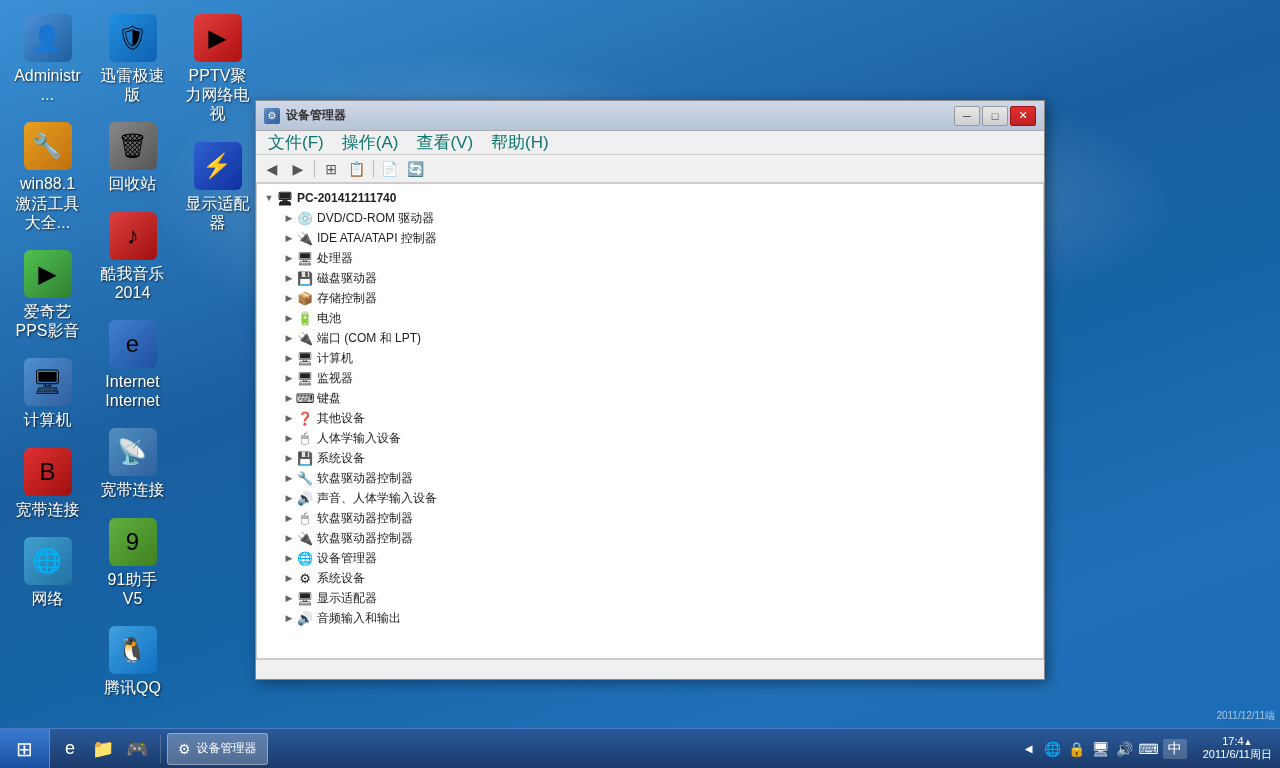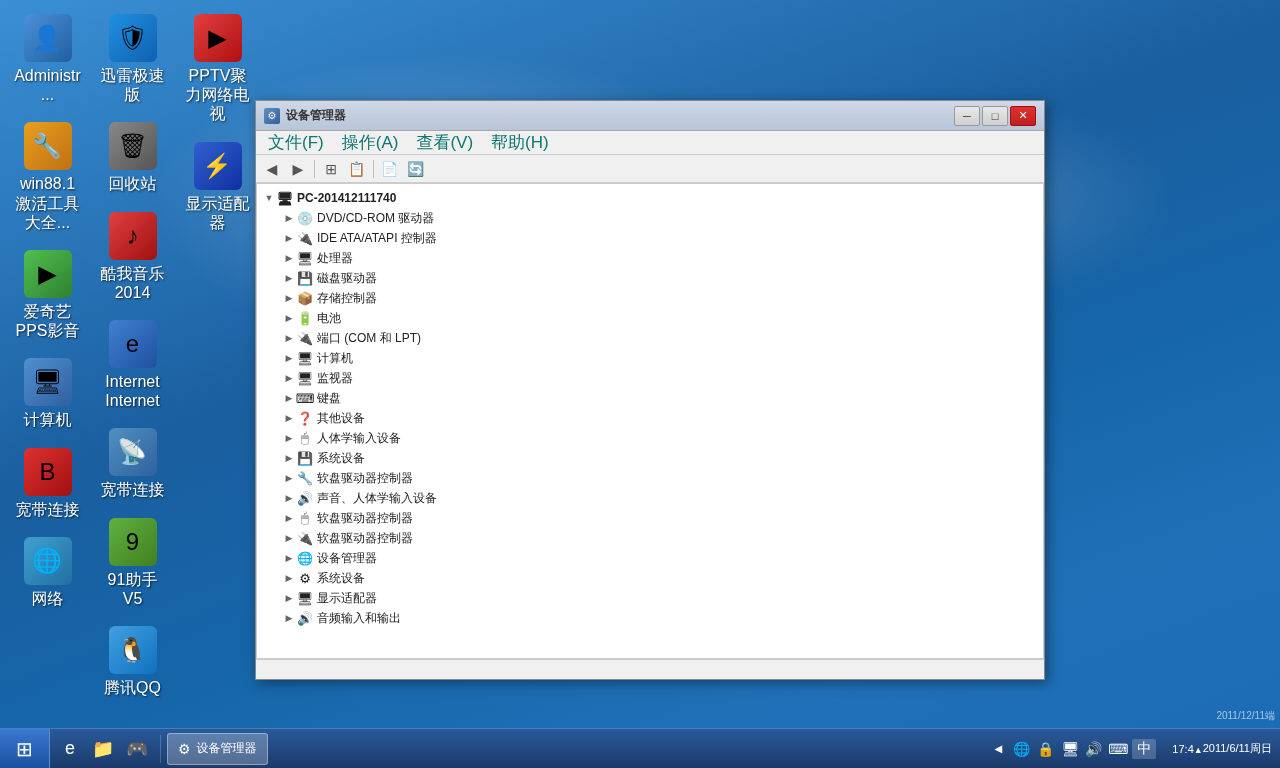--- a/index.html
+++ b/index.html
@@ -170,20 +170,21 @@
       height: 20px;
       display: flex;
       align-items: center;
       justify-content: center;
       cursor: pointer;
       font-size: 14px;
     }
 
     .clock {
       display: flex;
+      flex-direction: column;
       align-items: center;
       color: white;
       font-size: 11px;
       padding: 0 8px;
       cursor: pointer;
     }
 
     
     .window {
       position: absolute;

